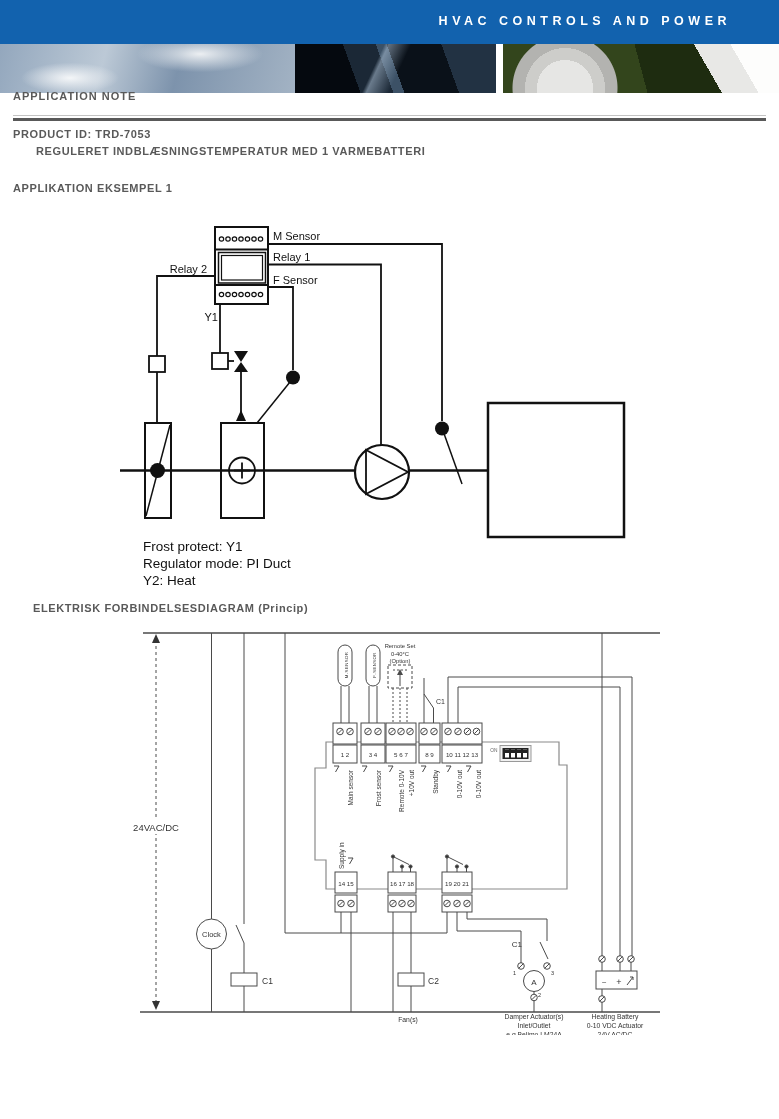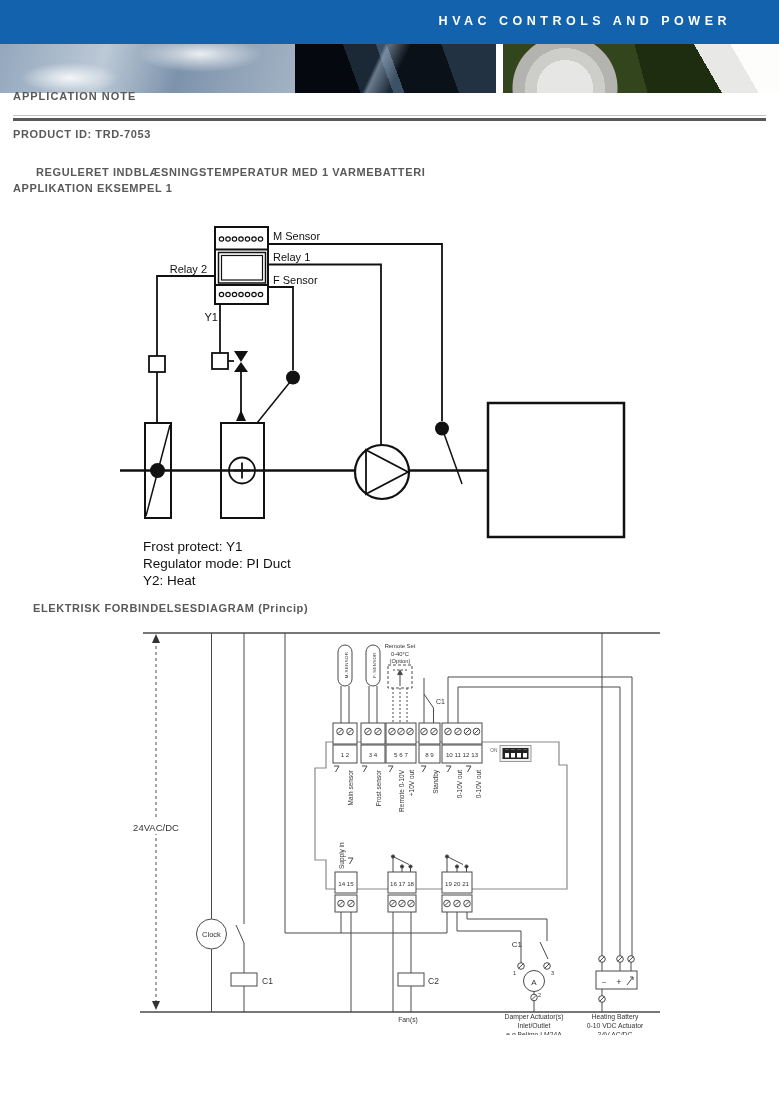--- a/index.html
+++ b/index.html
@@ -50,21 +50,21 @@
     <div class="sky"></div>
     <div class="building"></div>
     <div class="gap"></div>
     <div class="diffuser"></div>
   </div>
 
   <div class="h-gray" style="top:90px;letter-spacing:1px;">APPLICATION NOTE</div>
   <div id="rule1"></div>
   <div id="rule2"></div>
   <div class="h-gray" style="top:128px;">PRODUCT ID: TRD-7053</div>
-  <div class="h-gray" style="top:166px;padding-left:23px;">REGULERET INDBLÆSNINGSTEMPERATUR MED 1 VARMEBATTERI</div>
+  <div class="h-gray" style="top:145px;padding-left:23px;">REGULERET INDBLÆSNINGSTEMPERATUR MED 1 VARMEBATTERI</div>
   <div class="h-gray" style="top:182px;text-align:center;">APPLIKATION EKSEMPEL 1</div>
   <div class="h-gray" style="top:602px;padding-left:20px;">ELEKTRISK FORBINDELSESDIAGRAM (Princip)</div>
 
   <svg style="top:220px;" width="779" height="385" viewBox="0 220 779 385">
     <g stroke="#111" stroke-width="1.8" fill="none">
 
       <g>
         <rect x="215" y="227" width="53" height="77" stroke-width="2"></rect>
         <line x1="215" y1="249.5" x2="268" y2="249.5"></line>
         <line x1="215" y1="285" x2="268" y2="285"></line>

